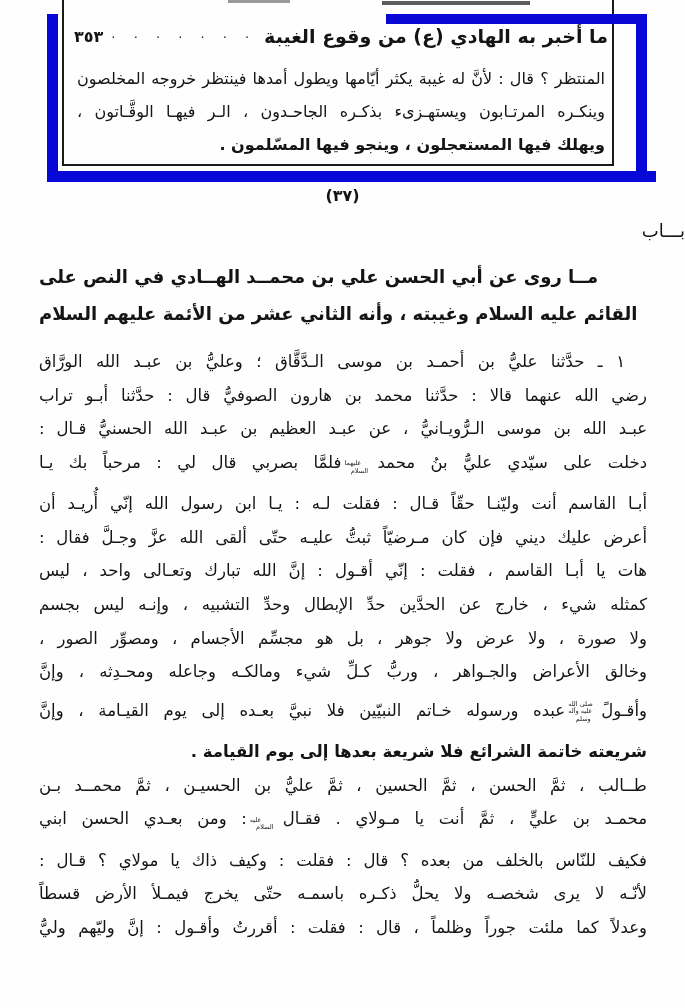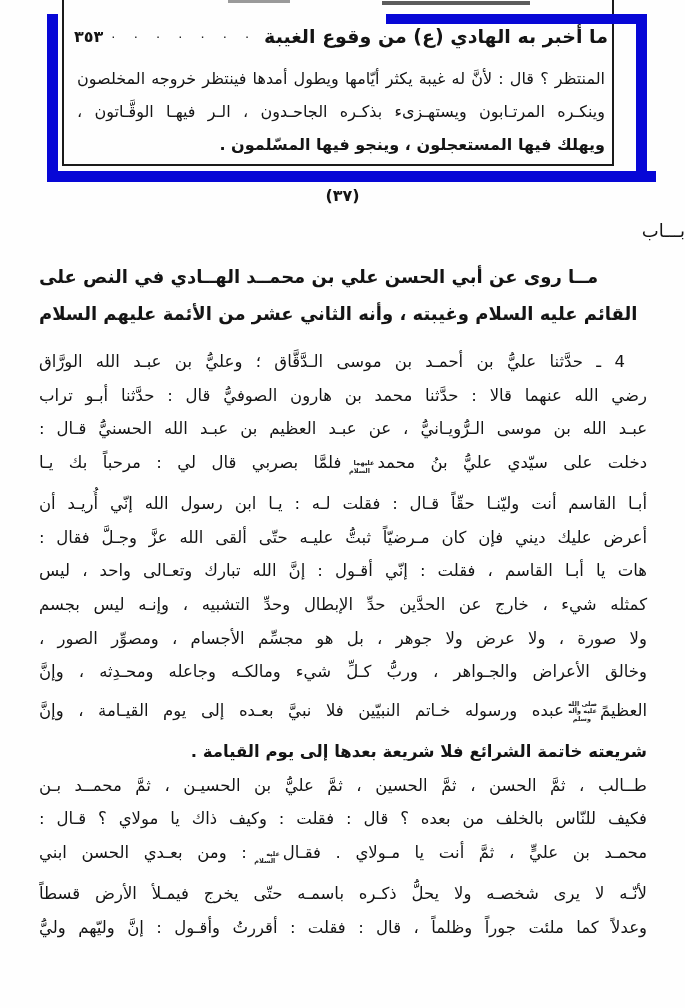--- a/index.html
+++ b/index.html
@@ -55,22 +55,22 @@
   .chapter-title{
     position:absolute;right:40px;top:258px;width:606px;text-align:left;
     font-weight:700;font-size:18px;line-height:37px;
   }
   .body-text{
     position:absolute;right:38px;top:345px;width:608px;
     font-size:16.5px;line-height:33.6px;
   }
   .hon{
     display:inline-block;width:30px;font-size:6.5px;line-height:1.15;
-    text-align:right;vertical-align:-5px;margin:12px 3px;color:#222;
-    font-weight:700;white-space:normal;text-align-last:center;
+    text-align:left;vertical-align:-5px;margin:12px 3px;color:#222;
+    font-weight:400;white-space:normal;text-align-last:center;
   }
 </style>
 </head>
 <body>
 
 <div class="page">
 
   <div class="artifact" style="left:228px;top:0;width:62px;height:3px;"></div>
   <div class="artifact dark" style="left:382px;top:1px;width:148px;height:4px;"></div>
 
@@ -94,32 +94,32 @@
   </div>
 
   <div class="section-number">(٣٧)</div>
   <div class="bab-heading">بـــاب</div>
   <div class="chapter-title">
     <div>مــا روى عن أبي الحسن علي بن محمــد الهــادي في النص على</div>
     <div>القائم عليه السلام وغيبته ، وأنه الثاني عشر من الأئمة عليهم السلام</div>
   </div>
 
   <div class="body-text">
-    <div class="line para-start">4 ـ حدَّثنا عليُّ بن أحمـد بن موسى الـدَّقَّاق ؛ وعليُّ بن عبـد الله الورَّاق</div>
+    <div class="line para-start">١ ـ حدَّثنا عليُّ بن أحمـد بن موسى الـدَّقَّاق ؛ وعليُّ بن عبـد الله الورَّاق</div>
     <div class="line">رضي الله عنهما قالا : حدَّثنا محمد بن هارون الصوفيُّ قال : حدَّثنا أبـو تراب</div>
     <div class="line">عبـد الله بن موسى الـرُّويـانيُّ ، عن عبـد العظيم بن عبـد الله الحسنيُّ قـال :</div>
     <div class="line"><span>دخلت على سيّدي عليُّ بنُ محمد</span><span class="hon">عليهما السلام</span><span>فلمَّا بصربي قال لي : مرحباً بك يـا</span></div>
     <div class="line">أبـا القاسم أنت وليّنـا حقّاً قـال : فقلت لـه : يـا ابن رسول الله إنّي أُريـد أن</div>
     <div class="line">أعرض عليك ديني فإن كان مـرضيّاً ثبتُّ عليـه حتّى ألقى الله عزَّ وجـلَّ فقال :</div>
     <div class="line">هات يا أبـا القاسم ، فقلت : إنّي أقـول : إنَّ الله تبارك وتعـالى واحد ، ليس</div>
     <div class="line">كمثله شيء ، خارج عن الحدَّين حدِّ الإبطال وحدِّ التشبيه ، وإنـه ليس بجسم</div>
     <div class="line">ولا صورة ، ولا عرض ولا جوهر ، بل هو مجسِّم الأجسام ، ومصوِّر الصور ،</div>
     <div class="line">وخالق الأعراض والجـواهر ، وربُّ كـلِّ شيء ومالكـه وجاعله ومحـدِثه ، وإنَّ</div>
-    <div class="line"><span>العظيمً</span><span class="hon">صلى الله عليه وآله وسلم</span><span>عبده ورسوله خـاتم النبيّين فلا نبيَّ بعـده إلى يوم القيـامة ، وإنَّ</span></div>
+    <div class="line"><span>وأقـولً</span><span class="hon">صلى الله عليه وآله وسلم</span><span>عبده ورسوله خـاتم النبيّين فلا نبيَّ بعـده إلى يوم القيـامة ، وإنَّ</span></div>
     <div class="line para-end">شريعته خاتمة الشرائع فلا شريعة بعدها إلى يوم القيامة .</div>
     <div class="line">طــالب ، ثمَّ الحسن ، ثمَّ الحسين ، ثمَّ عليُّ بن الحسيـن ، ثمَّ محمــد بـن</div>
+    <div class="line"><span>محمـد بن عليٍّ ، ثمَّ أنت يا مـولاي . فقـال</span><span class="hon">عليه السلام</span><span>: ومن بعـدي الحسن ابني</span></div>
     <div class="line">فكيف للنّاس بالخلف من بعده ؟ قال : فقلت : وكيف ذاك يا مولاي ؟ قـال :</div>
-    <div class="line"><span>محمـد بن عليٍّ ، ثمَّ أنت يا مـولاي . فقـال</span><span class="hon">عليه السلام</span><span>: ومن بعـدي الحسن ابني</span></div>
     <div class="line">لأنّـه لا يرى شخصـه ولا يحلُّ ذكـره باسمـه حتّى يخرج فيمـلأ الأرض قسطاً</div>
     <div class="line">وعدلاً كما ملئت جوراً وظلماً ، قال : فقلت : أقررتُ وأقـول : إنَّ وليّهم وليُّ</div>
   </div>
 
 </div>
 
 </body></html>

